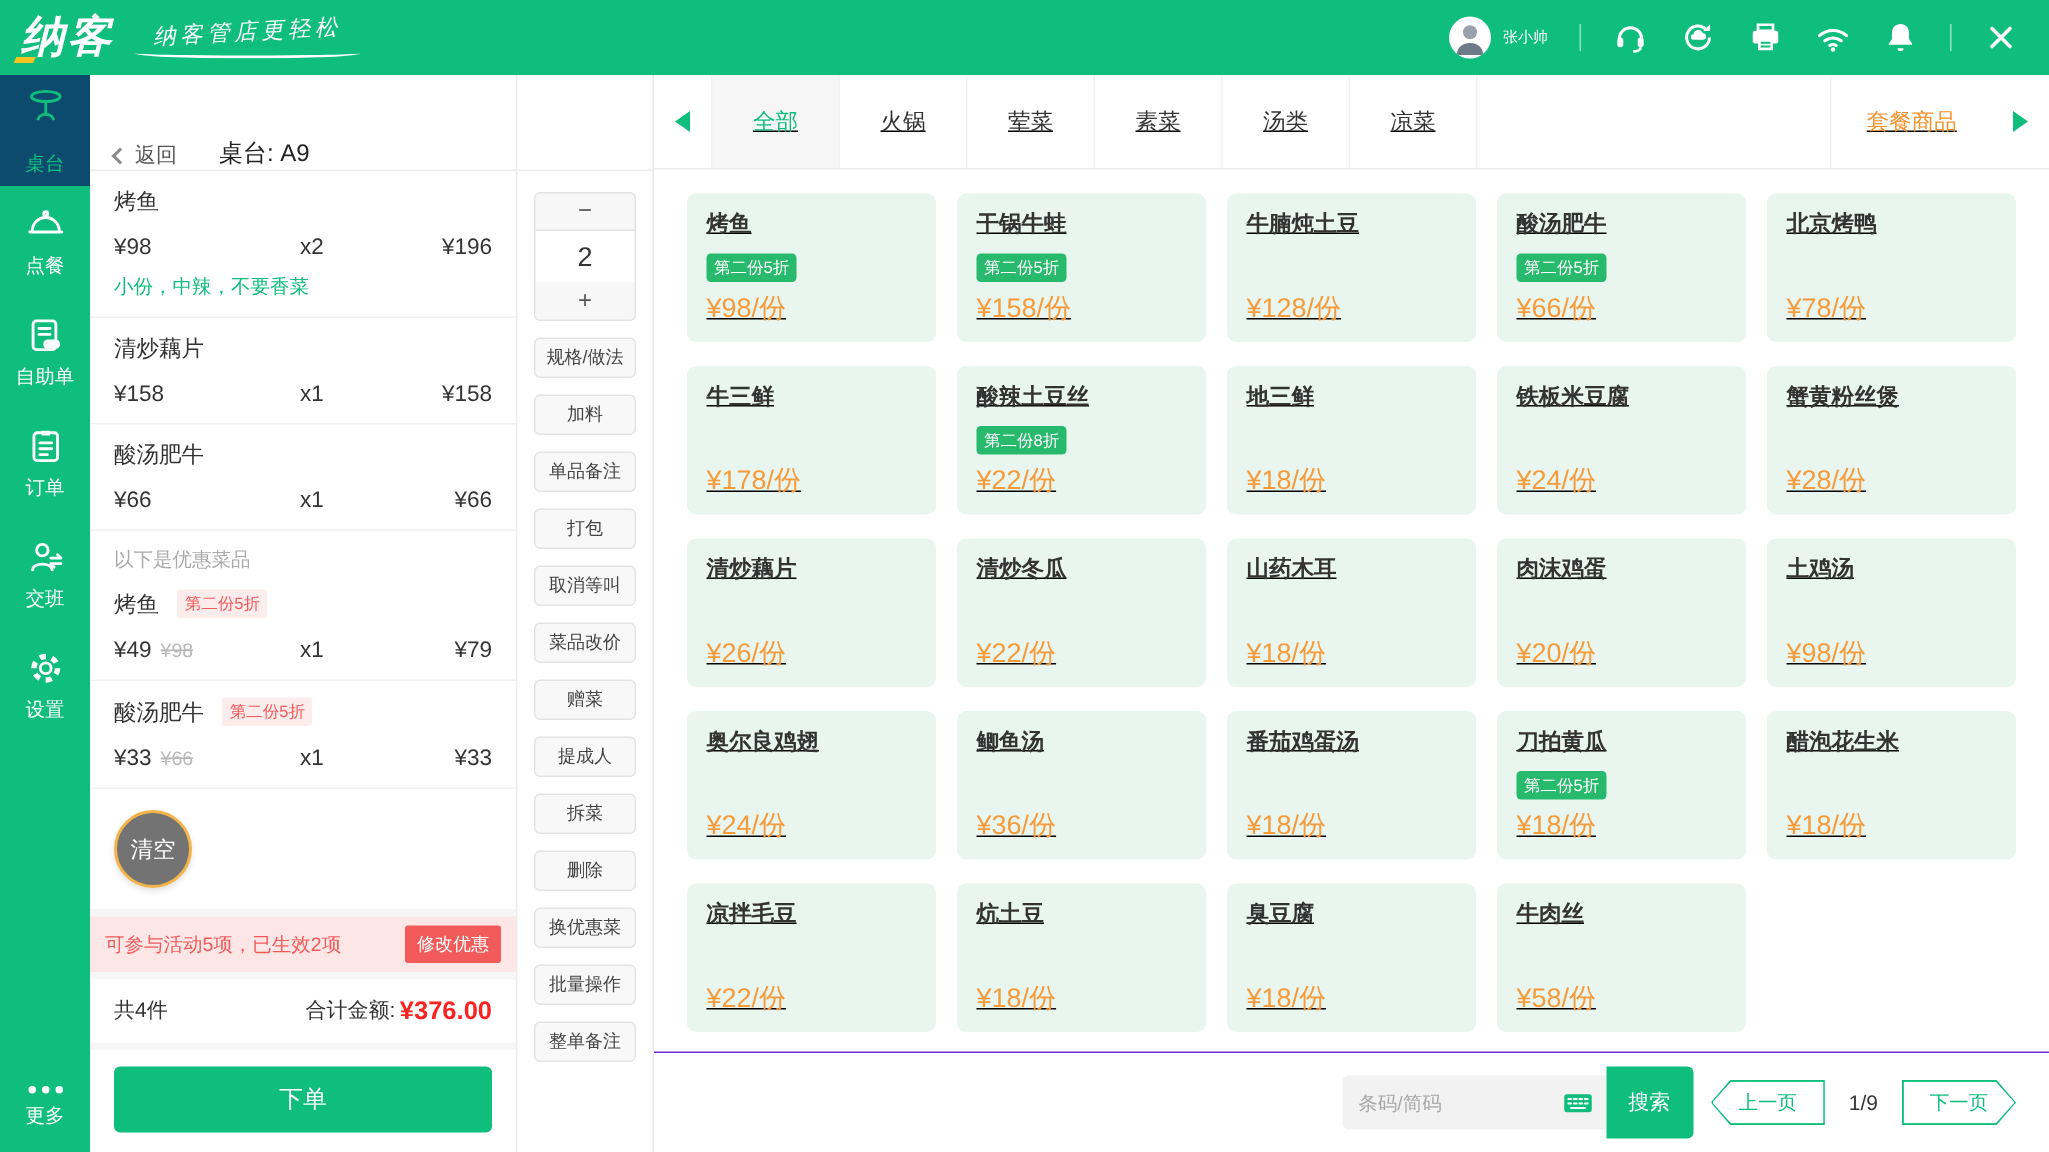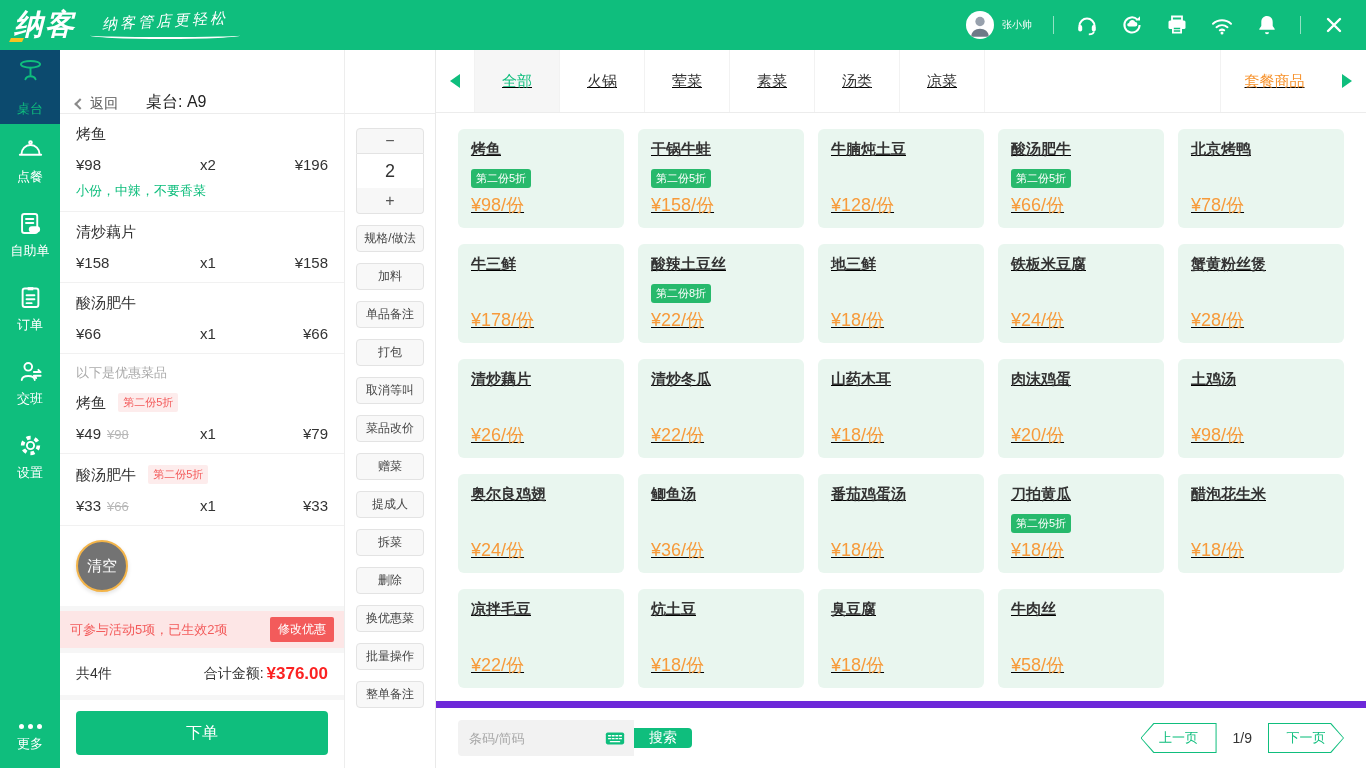--- a/index.html
+++ b/index.html
@@ -76,27 +76,27 @@
   .tabs-spacer { flex:1; border-left:1px solid #f2f2f2; }
   .tab-combo { width:108px; flex:none; display:flex; align-items:center; justify-content:center; font-size:15px; color:#f7932e; border-left:1px solid #f2f2f2; cursor:pointer; }
 
   .menu-grid { padding:16px 22px; display:grid; grid-template-columns:repeat(5,166px); grid-auto-rows:99px; column-gap:14px; row-gap:16px; }
   .menu-card { background:#e9f6ef; border-radius:6px; padding:11px 13px; display:flex; flex-direction:column; cursor:pointer; }
   .mc-name { font-size:15px; font-weight:600; color:#333; }
   .mc-bottom { margin-top:auto; }
   .mc-badge { display:inline-block; background:#27b96c; color:#fff; font-size:11px; padding:2px 5px; border-radius:3px; margin-bottom:5px; }
   .mc-price { color:#f79a3a; font-size:18px; }
 
-  .footer { position:absolute; left:0; right:0; bottom:0; height:67px; background:#fff; border-top:7px solid #6d28d9; display:flex; align-items:center; justify-content:space-between; padding:0 22px;gap:12px; }
+  .footer { position:absolute; left:0; right:0; bottom:0; height:67px; background:#fff; border-top:1px solid #6d28d9; display:flex; align-items:center; justify-content:flex-end; padding:0 22px;gap:12px; }
   .search-group { display:flex; align-items:center; }
   .search-box { width:176px; height:36px; background:#f2f2f2; border-radius:4px 0 0 4px; display:flex; align-items:center; padding:0 8px 0 11px; }
   .search-input { flex:1; min-width:0; border:none; background:transparent; outline:none; font-size:13px; color:#333; font-family:inherit; }
   .search-input::placeholder { color:#a8a8a8; }
   .kbd-icon { width:22px; height:22px; flex:none; cursor:pointer; }
-  .search-btn { height:20px; width:58px; background:#0fbe7d; color:#fff; border:none; border-radius:0 4px 4px 0; font-size:14px; cursor:pointer; font-family:inherit; }
+  .search-btn { height:48px; width:58px; background:#0fbe7d; color:#fff; border:none; border-radius:0 4px 4px 0; font-size:14px; cursor:pointer; font-family:inherit; }
   .pager { display:flex; align-items:center; gap:16px; }
   .page-btn { position:relative; width:76px; height:30px; cursor:pointer; }
   .page-btn .shape-outer { position:absolute; inset:0; background:#0fbe7d; }
   .page-btn .shape-inner { position:absolute; inset:1px; background:#fff; }
   .page-btn.prev .shape-outer, .page-btn.prev .shape-inner { clip-path:polygon(0 50%, 17% 0, 100% 0, 100% 100%, 17% 100%); }
   .page-btn.next .shape-outer, .page-btn.next .shape-inner { clip-path:polygon(0 0, 83% 0, 100% 50%, 83% 100%, 0 100%); }
   .page-btn .pb-label { position:absolute; inset:0; display:flex; align-items:center; justify-content:center; color:#0fbe7d; font-size:13px; }
   .page-indicator { font-size:14px; color:#333; }
 </style>
 </head>

